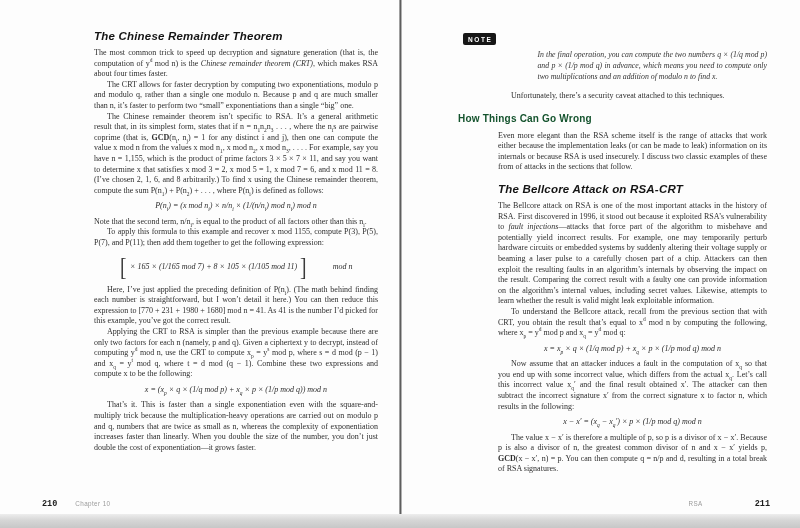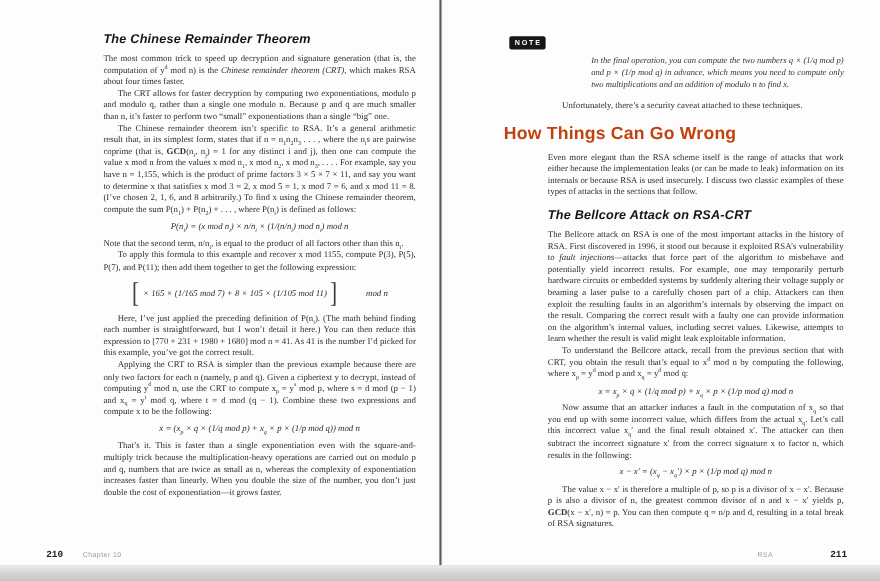--- a/index.html
+++ b/index.html
@@ -21,21 +21,21 @@
 
   .b-head{
     margin:0 0 6px 0;
     font-family:"Liberation Sans", sans-serif;
     font-weight:bold;font-style:italic;
     font-size:11.5px;letter-spacing:0.2px;color:#141414;
   }
   .a-head{
     margin:11px 0 7px -40px;
     font-family:"Liberation Sans", sans-serif;
-    font-weight:bold;font-size:16px;letter-spacing:0.2px;color:#c2410c;
+    font-weight:bold;font-size:10px;letter-spacing:0.2px;color:#14532d;
   }
   p.body{
     margin:0;font-size:8px;line-height:10.6px;text-align:justify;color:#2e2e2e;
   }
   p.indent{text-indent:13px;}
   .formula{
     margin:5px 0 5px 0;text-align:center;
     font-size:8px;line-height:10.5px;font-style:italic;color:#2b2b2b;
   }
   sub,sup{font-size:68%;line-height:0;}
@@ -101,23 +101,23 @@
         <span class="pagenum">210</span>
         <span class="meta">Chapter 10</span>
       </div>
     </section>
 
     <section class="page page-right">
       <div class="note-row">
         <span class="note-label">NOTE</span>
         <p class="note-text">In the final operation, you can compute the two numbers q × (1/q mod p) and p × (1/p mod q) in advance, which means you need to compute only two multiplications and an addition of modulo n to find x.</p>
       </div>
-      <p class="body indent p-caveat">Unfortunately, there’s a security caveat attached to these techniques.</p>
+      <p class="body indent p-caveat">Unfortunately, there’s a security caveat attached to this techniques.</p>
       <h2 class="a-head">How Things Can Go Wrong</h2>
-      <p class="body">Even more elegant than the RSA scheme itself is the range of attacks that work either because the implementation leaks (or can be made to leak) information on its internals or because RSA is used insecurely. I discuss two classic examples of these types of attacks in the sections that follow.</p>
+      <p class="body">Even more elegant than the RSA scheme itself is the range of attacks that work either because the implementation leaks (or can be made to leak) information on its internals or because RSA is used insecurely. I discuss two classic examples of these from of attacks in the sections that follow.</p>
       <h3 class="b-head" style="margin-top:10px;">The Bellcore Attack on RSA-CRT</h3>
       <p class="body">The Bellcore attack on RSA is one of the most important attacks in the history of RSA. First discovered in 1996, it stood out because it exploited RSA’s vulnerability to <i>fault injections</i>—attacks that force part of the algorithm to misbehave and potentially yield incorrect results. For example, one may temporarily perturb hardware circuits or embedded systems by suddenly altering their voltage supply or beaming a laser pulse to a carefully chosen part of a chip. Attackers can then exploit the resulting faults in an algorithm’s internals by observing the impact on the result. Comparing the correct result with a faulty one can provide information on the algorithm’s internal values, including secret values. Likewise, attempts to learn whether the result is valid might leak exploitable information.</p>
       <p class="body indent">To understand the Bellcore attack, recall from the previous section that with CRT, you obtain the result that’s equal to x<sup>d</sup> mod n by computing the following, where x<sub>p</sub> = y<sup>d</sup> mod p and x<sub>q</sub> = y<sup>d</sup> mod q:</p>
       <div class="formula">x = x<sub>p</sub> × q × (1/q mod p) + x<sub>q</sub> × p × (1/p mod q) mod n</div>
       <p class="body indent">Now assume that an attacker induces a fault in the computation of x<sub>q</sub> so that you end up with some incorrect value, which differs from the actual x<sub>q</sub>. Let’s call this incorrect value x<sub>q</sub>′ and the final result obtained x′. The attacker can then subtract the incorrect signature x′ from the correct signature x to factor n, which results in the following:</p>
       <div class="formula">x − x′ = (x<sub>q</sub> − x<sub>q</sub>′) × p × (1/p mod q) mod n</div>
       <p class="body indent">The value x − x′ is therefore a multiple of p, so p is a divisor of x − x′. Because p is also a divisor of n, the greatest common divisor of n and x − x′ yields p, <b>GCD</b>(x − x′, n) = p. You can then compute q = n/p and d, resulting in a total break of RSA signatures.</p>
       <div class="footer footer-right">
         <span class="meta">RSA</span>
         <span class="pagenum">211</span>

